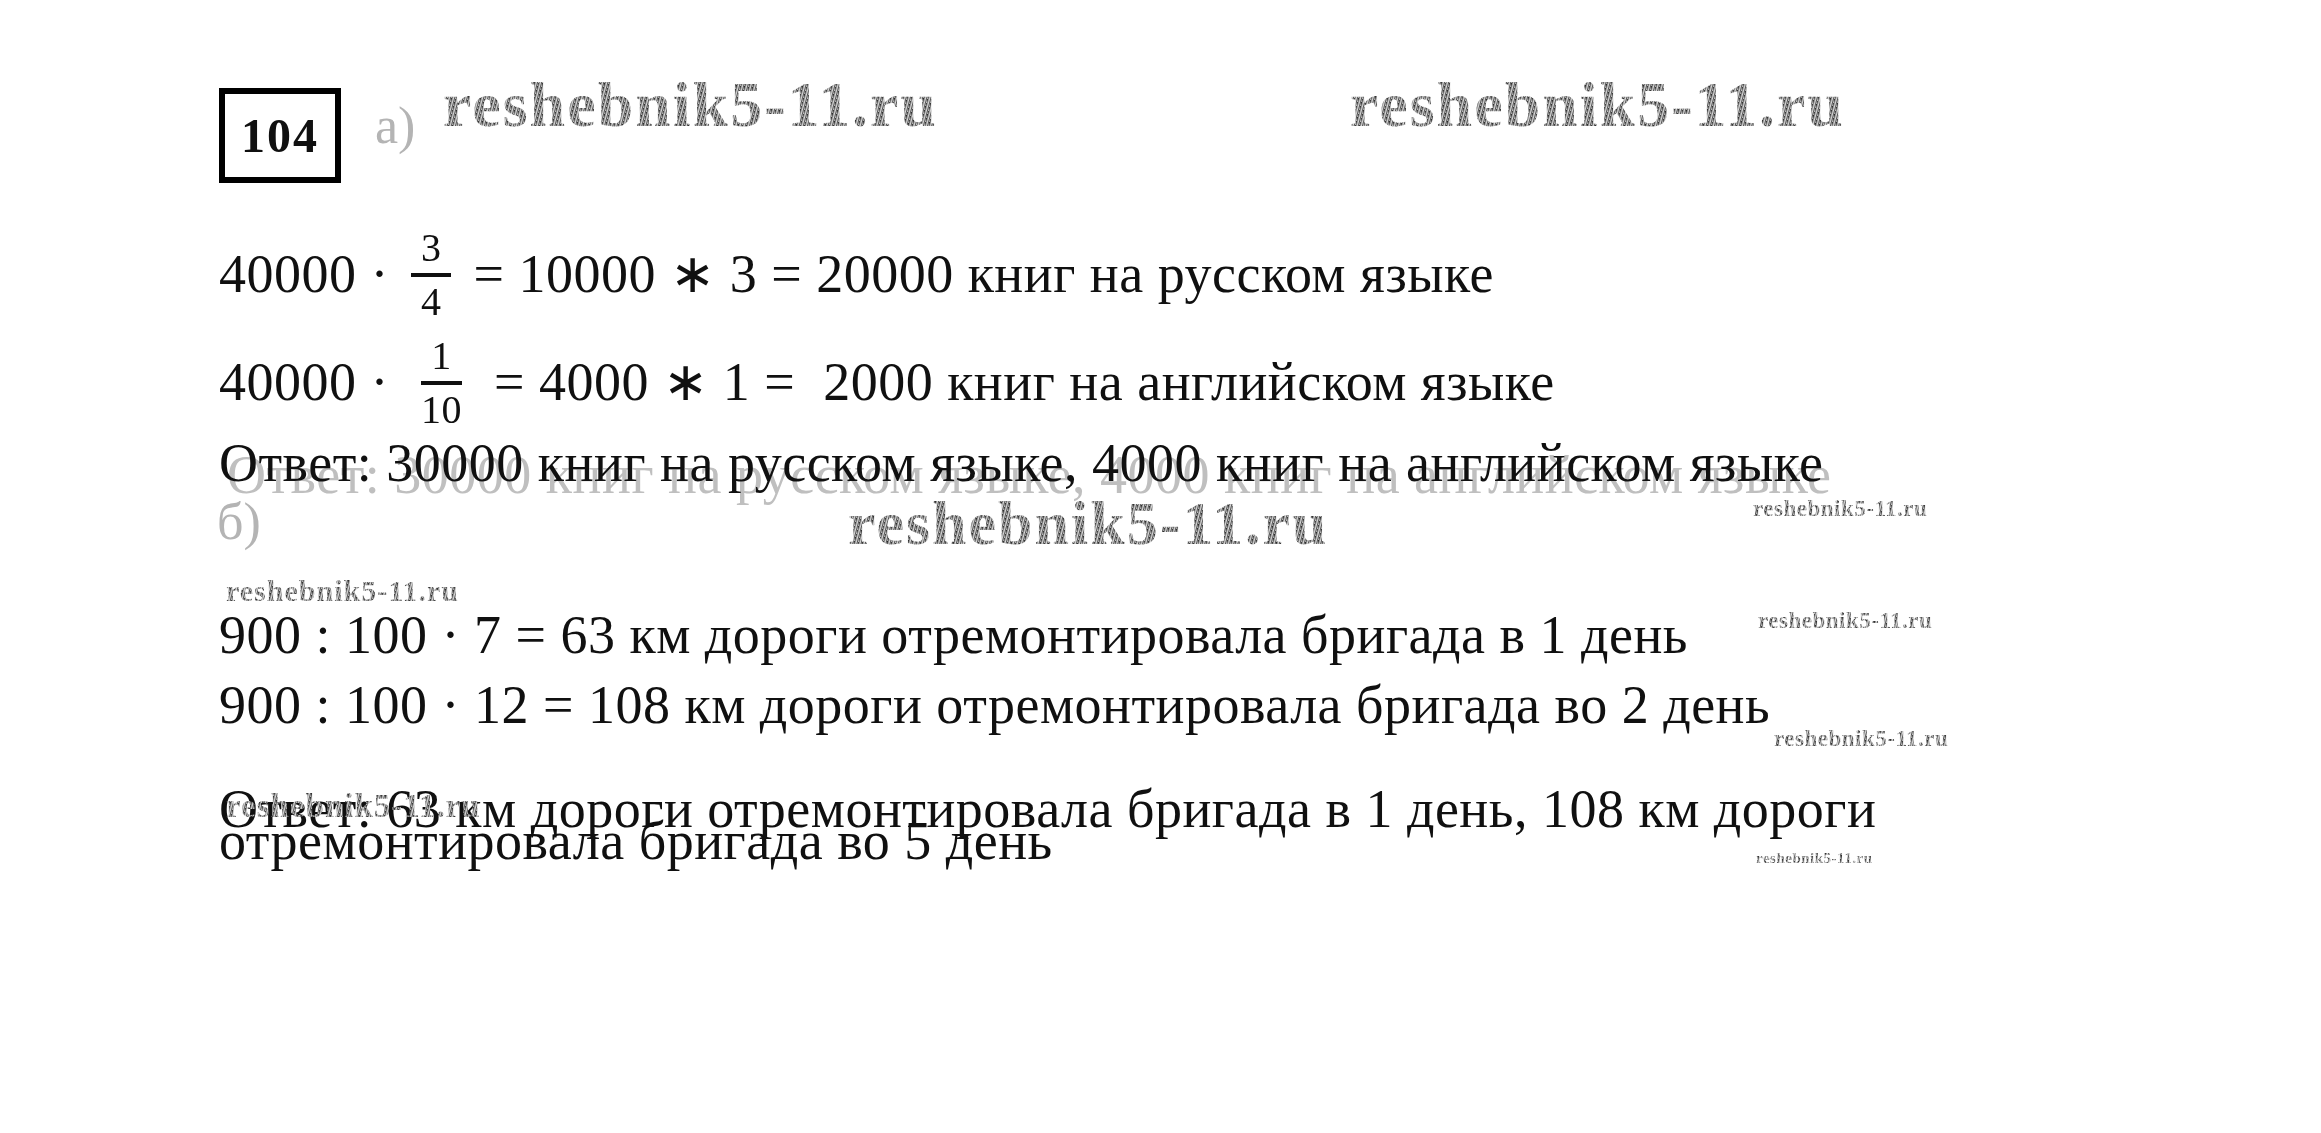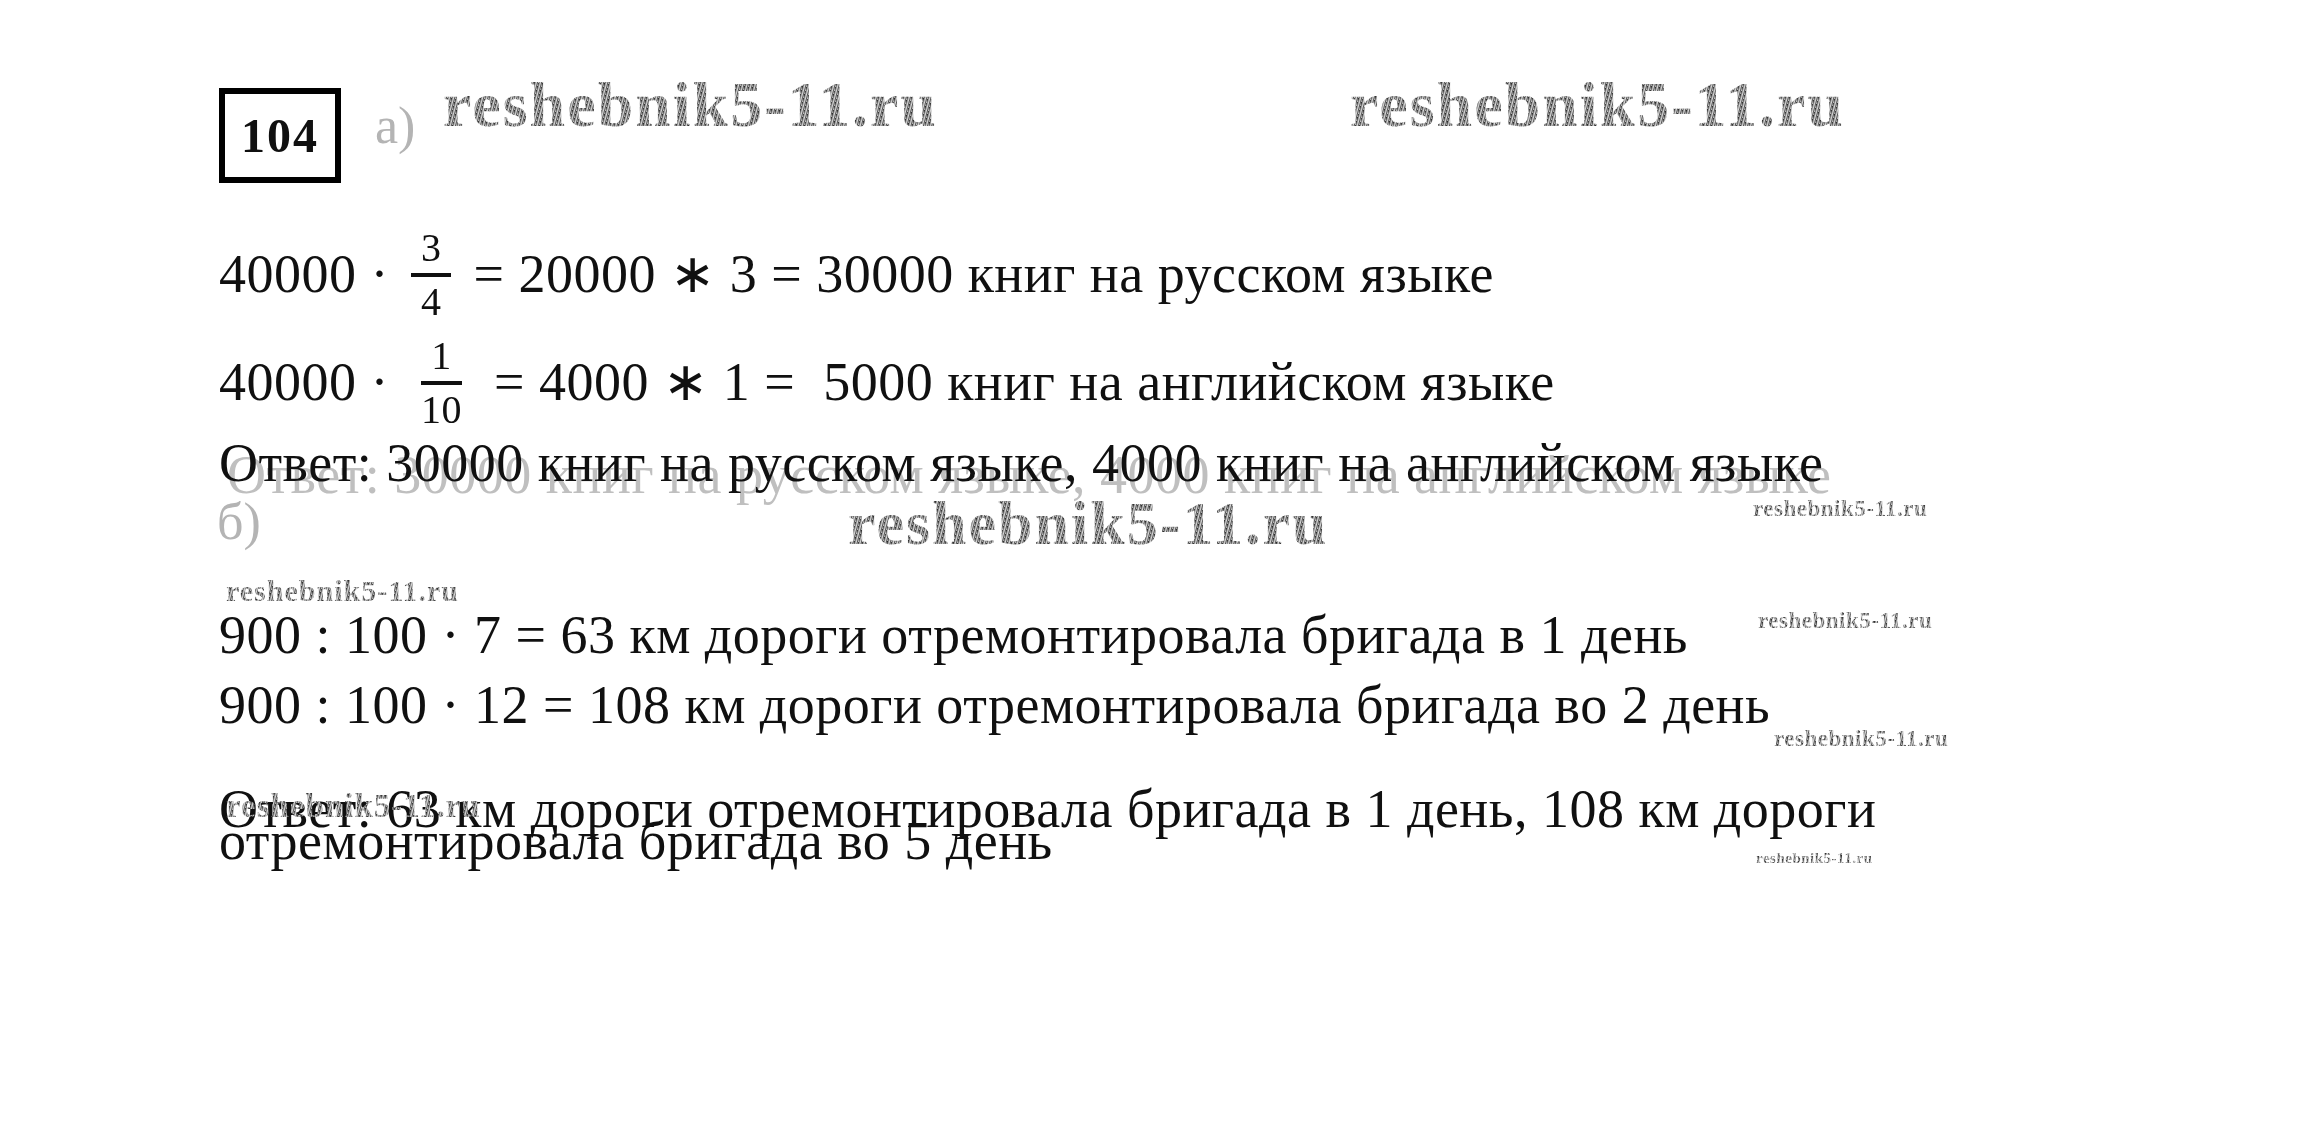--- a/index.html
+++ b/index.html
@@ -77,30 +77,30 @@
   <div class="abs wm wm-big" style="left:443px; top:68px;">reshebnik5-11.ru</div>
 
   <div class="abs wm wm-big" style="left:1350px; top:68px;">reshebnik5-11.ru</div>
 
   <div class="abs mathline flexline" style="left:219px; top:210px;">
     <span class="t">40000 · </span>
     <span class="frac">
       <span class="num">3</span>
       <span class="den">4</span>
     </span>
-    <span class="t"> = 20000 ∗ 3 = 30000 книг на русском языке</span>
+    <span class="t"> = 10000 ∗ 3 = 20000 книг на русском языке</span>
   </div>
 
   <div class="abs mathline flexline" style="left:219px; top:318px;">
     <span class="t">40000 · </span>
     <span class="frac">
       <span class="num">1</span>
       <span class="den">10</span>
     </span>
-    <span class="t"> = 4000 ∗ 1 =  5000 книг на английском языке</span>
+    <span class="t"> = 4000 ∗ 1 =  2000 книг на английском языке</span>
   </div>
 
   <div class="abs mathline ghost" style="left:227px; top:446px;">Ответ: 30000 книг на русском языке, 4000 книг на английском языке</div>
   <div class="abs mathline over" style="left:219px; top:434px;">Ответ: 30000 книг на русском языке, 4000 книг на английском языке</div>
 
   <div class="abs label-gray" style="left:217px; top:492px;">б)</div>
 
   <div class="abs wm wm-center" style="left:848px; top:488px;">reshebnik5-11.ru</div>
 
   <div class="abs wm wm-small" style="left:1753px; top:496px;">reshebnik5-11.ru</div>

